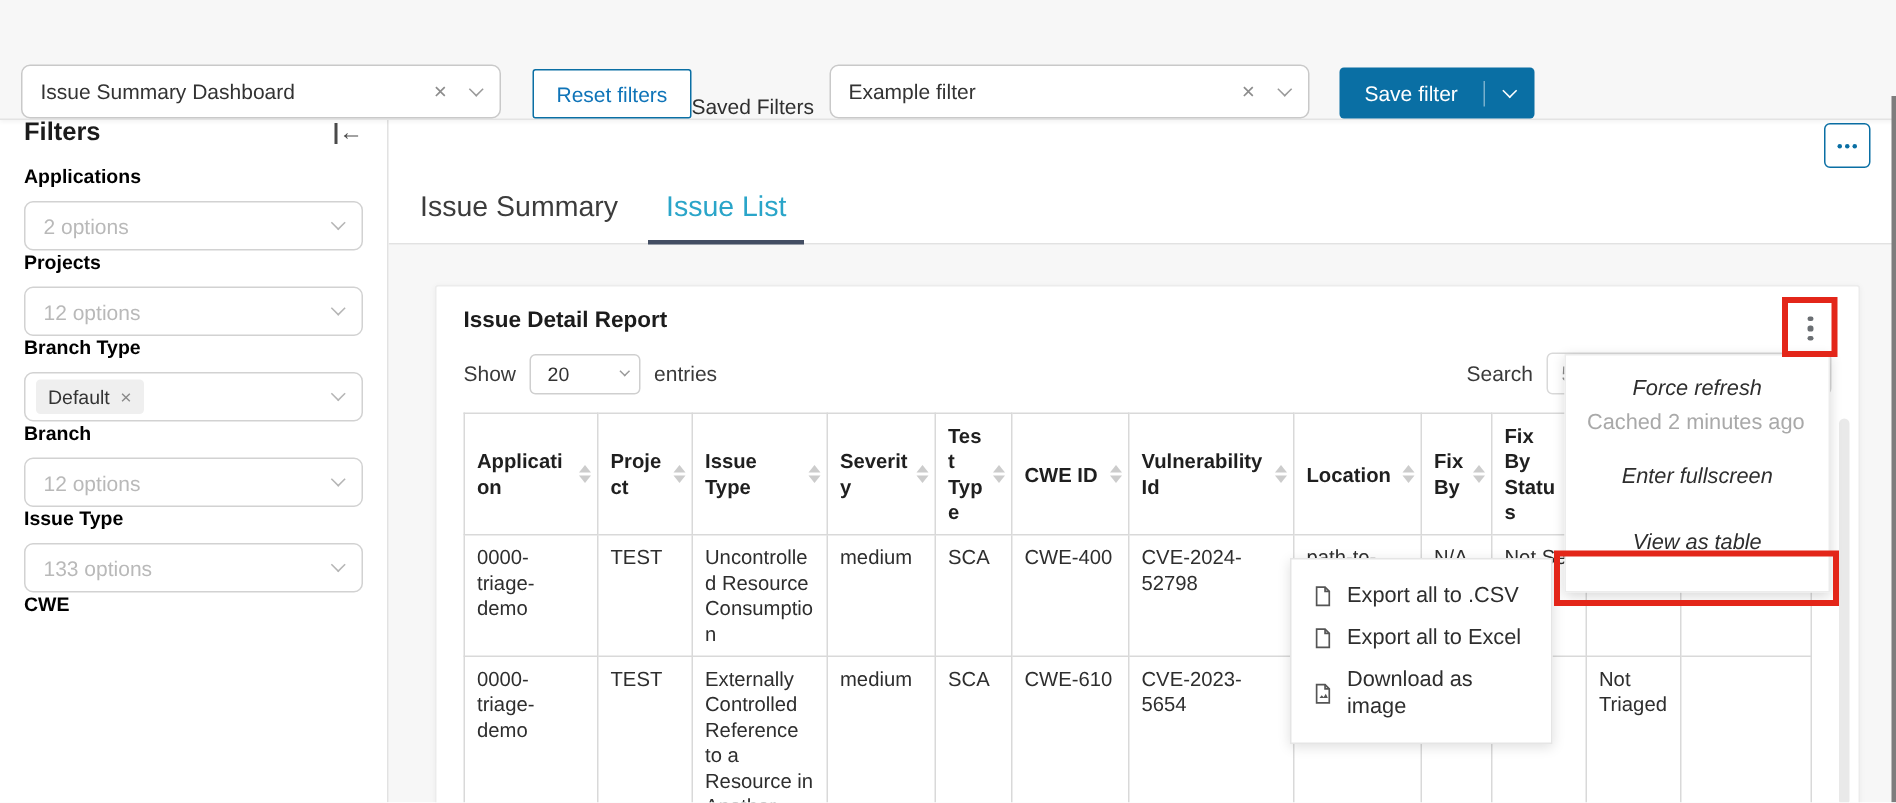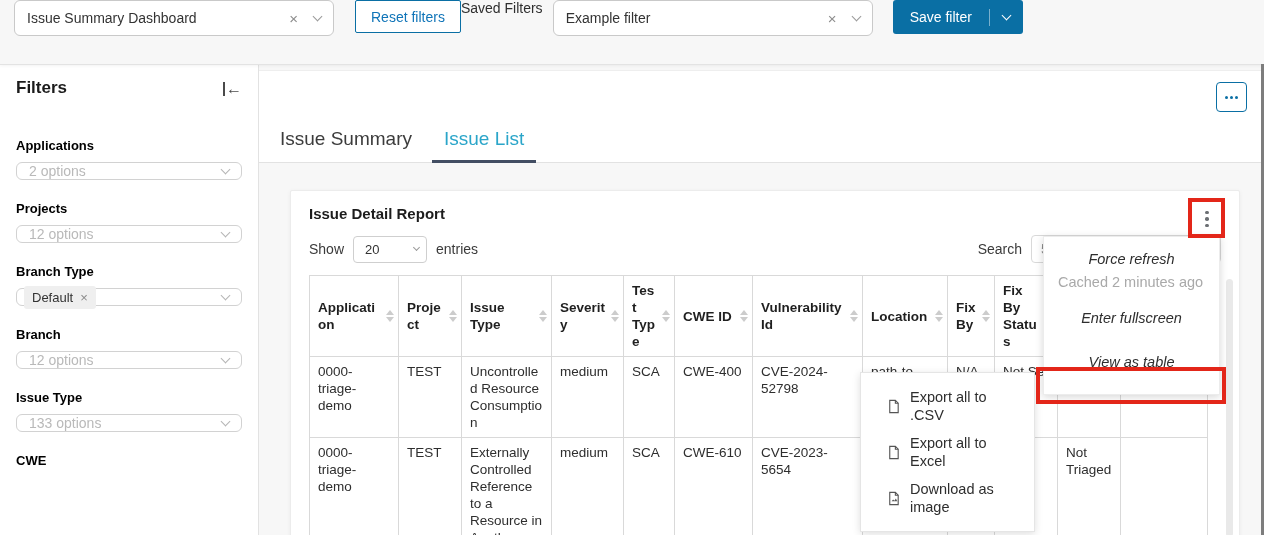--- a/index.html
+++ b/index.html
@@ -1,23 +1,23 @@
 <!DOCTYPE html>
 <html style="--accent: #0a6fa4; --link: #0f74b8; --tab-active: #2aa5c9; --tab-underline: #434e63; --red: #e32619; --page-bg: #f7f7f7;"><head>
 <meta charset="utf-8">
 <style>
   html,body{margin:0;padding:0;background:#fff;}
   *{box-sizing:border-box;}
   .screen{position:relative;width:1264px;height:535px;overflow:hidden;
     background:var(--page-bg,#f7f7f7);font-family:"Liberation Sans",sans-serif;color:#2e2e2e;}
 
   
-  .topbar{position:absolute;left:0;top:0;width:100%;height:65px;background:var(--page-bg,#f7f7f7);
+  .topbar{position:absolute;left:0;top:0;width:100%;height:80px;background:var(--page-bg,#f7f7f7);
     border-bottom:1px solid #e3e3e3;box-shadow:0 1px 3px rgba(0,0,0,.05);
-    display:flex;align-items:flex-start;z-index:5;}
+    display:flex;align-items:flex-end;z-index:5;}
   .sel{height:36px;background:#fff;border:1px solid #c9c9c9;border-radius:6px;
     display:flex;align-items:center;padding:0 12px;font-size:14px;color:#333;cursor:pointer;}
   .sel .grow{flex:1;}
   .sel-x{color:#8d8d8d;font-size:15px;margin-right:16px;cursor:pointer;}
   .caret{width:7px;height:7px;border-right:1.6px solid #9a9a9a;border-bottom:1.6px solid #9a9a9a;
     transform:rotate(45deg);margin-top:-4px;flex:none;}
   .dash-sel{margin-left:14px;width:320px;}
   .reset-btn{margin-left:21px;height:33px;padding:0 15px;background:#fff;
     border:1px solid var(--accent,#0a6fa4);border-radius:2px;color:var(--link,#0f74b8);
     font-size:14px;font-family:inherit;cursor:pointer;}
@@ -26,28 +26,28 @@
   .save-split{margin-left:20px;height:34px;background:var(--accent,#0a6fa4);border-radius:3px;
     display:flex;align-items:center;color:#fff;cursor:pointer;}
   .save-split .lbl{padding:0 17px;font-size:14px;}
   .save-split .div{width:1px;height:17px;background:rgba(255,255,255,.45);}
   .save-split .cwrap{padding:0 13px;display:flex;align-items:center;}
   .save-split .caret{border-color:#fff;}
 
   
   .sidebar{position:absolute;left:0;top:62px;bottom:0;width:259px;background:#fff;
     border-right:1px solid #e2e2e2;padding:16px 16px 0;z-index:2;}
-  .sidebar-head{display:flex;justify-content:space-between;align-items:flex-end;margin-bottom:40px;}
+  .sidebar-head{display:flex;justify-content:space-between;align-items:flex-end;margin-bottom:12px;}
   .sidebar-title{font-size:17px;font-weight:bold;color:#1b1b1b;}
   .collapse{display:flex;align-items:center;color:#4a4a4a;cursor:pointer;height:18px;}
   .collapse .bar{width:2px;height:14px;background:#4a4a4a;margin-right:1px;}
   .collapse .arr{font-size:16px;line-height:14px;}
   .f-label{font-size:13px;font-weight:bold;color:#000000;line-height:15px;margin-bottom:9px;}
-  .f-select{height:18px;border:1px solid #d2d2d2;border-radius:6px;background:#fff;
-    display:flex;align-items:center;padding:0 12px;margin-bottom:21px;cursor:pointer;}
+  .f-select{height:33px;border:1px solid #d2d2d2;border-radius:6px;background:#fff;
+    display:flex;align-items:center;padding:0 12px;cursor:pointer;}
   .f-select .ph{color:#b9b9b9;font-size:14px;}
   .f-select .caret{margin-left:auto;border-color:#b5b5b5;}
   .chip{background:#efefef;border-radius:3px;padding:4px 8px;font-size:13px;color:#333;
     display:inline-flex;align-items:center;gap:7px;margin-left:-5px;}
   .chip .chip-x{color:#8a8a8a;font-size:13px;cursor:pointer;}
 
   
   .main-head{position:absolute;left:259px;right:0;top:70px;height:93px;background:#fff;
     border-top:1px solid #eee;border-bottom:1px solid #e2e2e2;z-index:1;}
   .tabs{position:absolute;left:9px;bottom:-1px;display:flex;gap:8px;}
@@ -92,21 +92,21 @@
     border:1px solid #ececec;box-shadow:0 2px 8px rgba(0,0,0,.16);padding:8px 0;z-index:10;}
   .menu-item{display:flex;align-items:center;justify-content:center;font-size:14.5px;
     color:#2e2e2e;padding:5px 14px;line-height:18px;cursor:pointer;font-style:italic;}
   .menu-sub{font-size:14.5px;color:#a9a9a9;padding:0 14px 5px;line-height:18px;margin-bottom:8px;}
   .menu > .menu-item:nth-child(3){margin-bottom:16px;}
   .menu > .menu-item:nth-child(4){margin-bottom:10px;}
   .menu .arrow{color:#9a9a9a;font-size:16px;line-height:14px;}
 
   
   .submenu{position:absolute;left:860px;top:372px;width:175px;background:#fff;
-    border:1px solid #e5e5e5;box-shadow:0 2px 8px rgba(0,0,0,.13);padding:10px 12px;z-index:11;}
+    border:1px solid #e5e5e5;box-shadow:0 2px 8px rgba(0,0,0,.13);padding:10px 0;z-index:11;}
   .submenu-item{display:flex;align-items:center;gap:9px;font-size:14.5px;color:#2e2e2e;
     padding:5px 13px;line-height:18px;cursor:pointer;}
   .submenu-item svg{flex:none;display:block;}
 
   
   .kebab{position:absolute;left:1202px;top:207px;width:10px;height:24px;display:flex;
     flex-direction:column;align-items:center;justify-content:center;gap:3px;z-index:11;cursor:pointer;}
   .kebab i{width:3.5px;height:3.5px;border-radius:50%;background:#6b6f73;display:block;}
   .hl-kebab{position:absolute;left:1188px;top:198px;width:37px;height:40px;
     border:4px solid var(--red,#e32619);z-index:12;}

